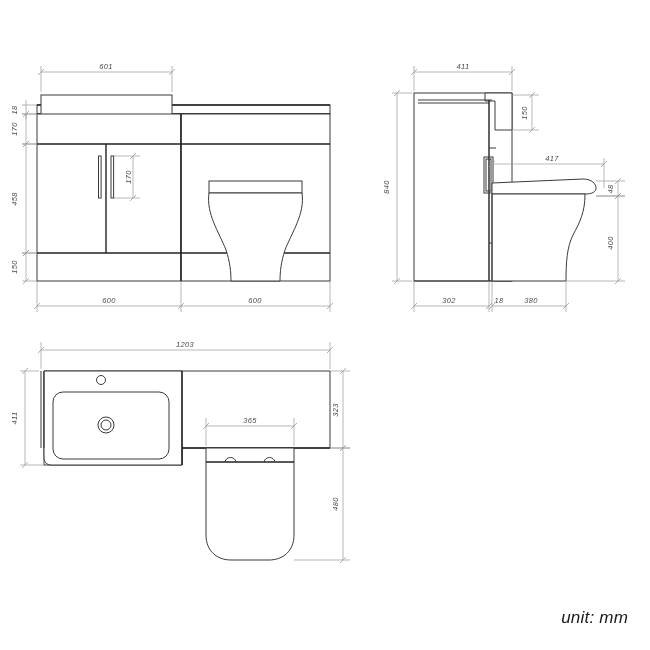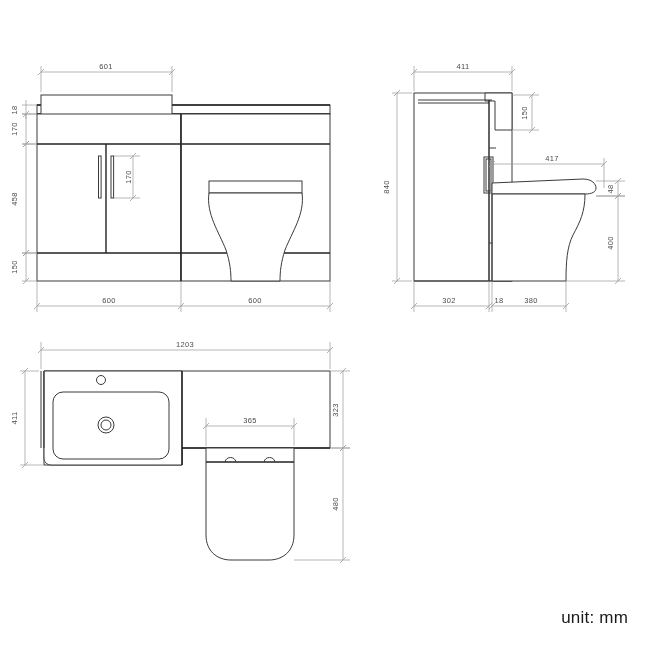--- a/index.html
+++ b/index.html
@@ -3,21 +3,21 @@
 <meta charset="utf-8">
 <style>
   html,body{margin:0;padding:0;}
   body{
     width:650px;height:650px;
     background:#ffffff;
     font-family:"Liberation Sans", sans-serif;
     overflow:hidden;
     position:relative;
   }
-  #sheet{position:absolute;inset:0;}
+  #sheet{position:absolute;inset:0;font-style:italic;}
   svg{display:block;}
   .unit-note{
     position:absolute;
     right:22px;
     bottom:22px;
     font-family:"Liberation Sans", sans-serif;
     font-size:17px;
     color:#1a1a1a;
     letter-spacing:0.2px;
     margin-left:40px;

